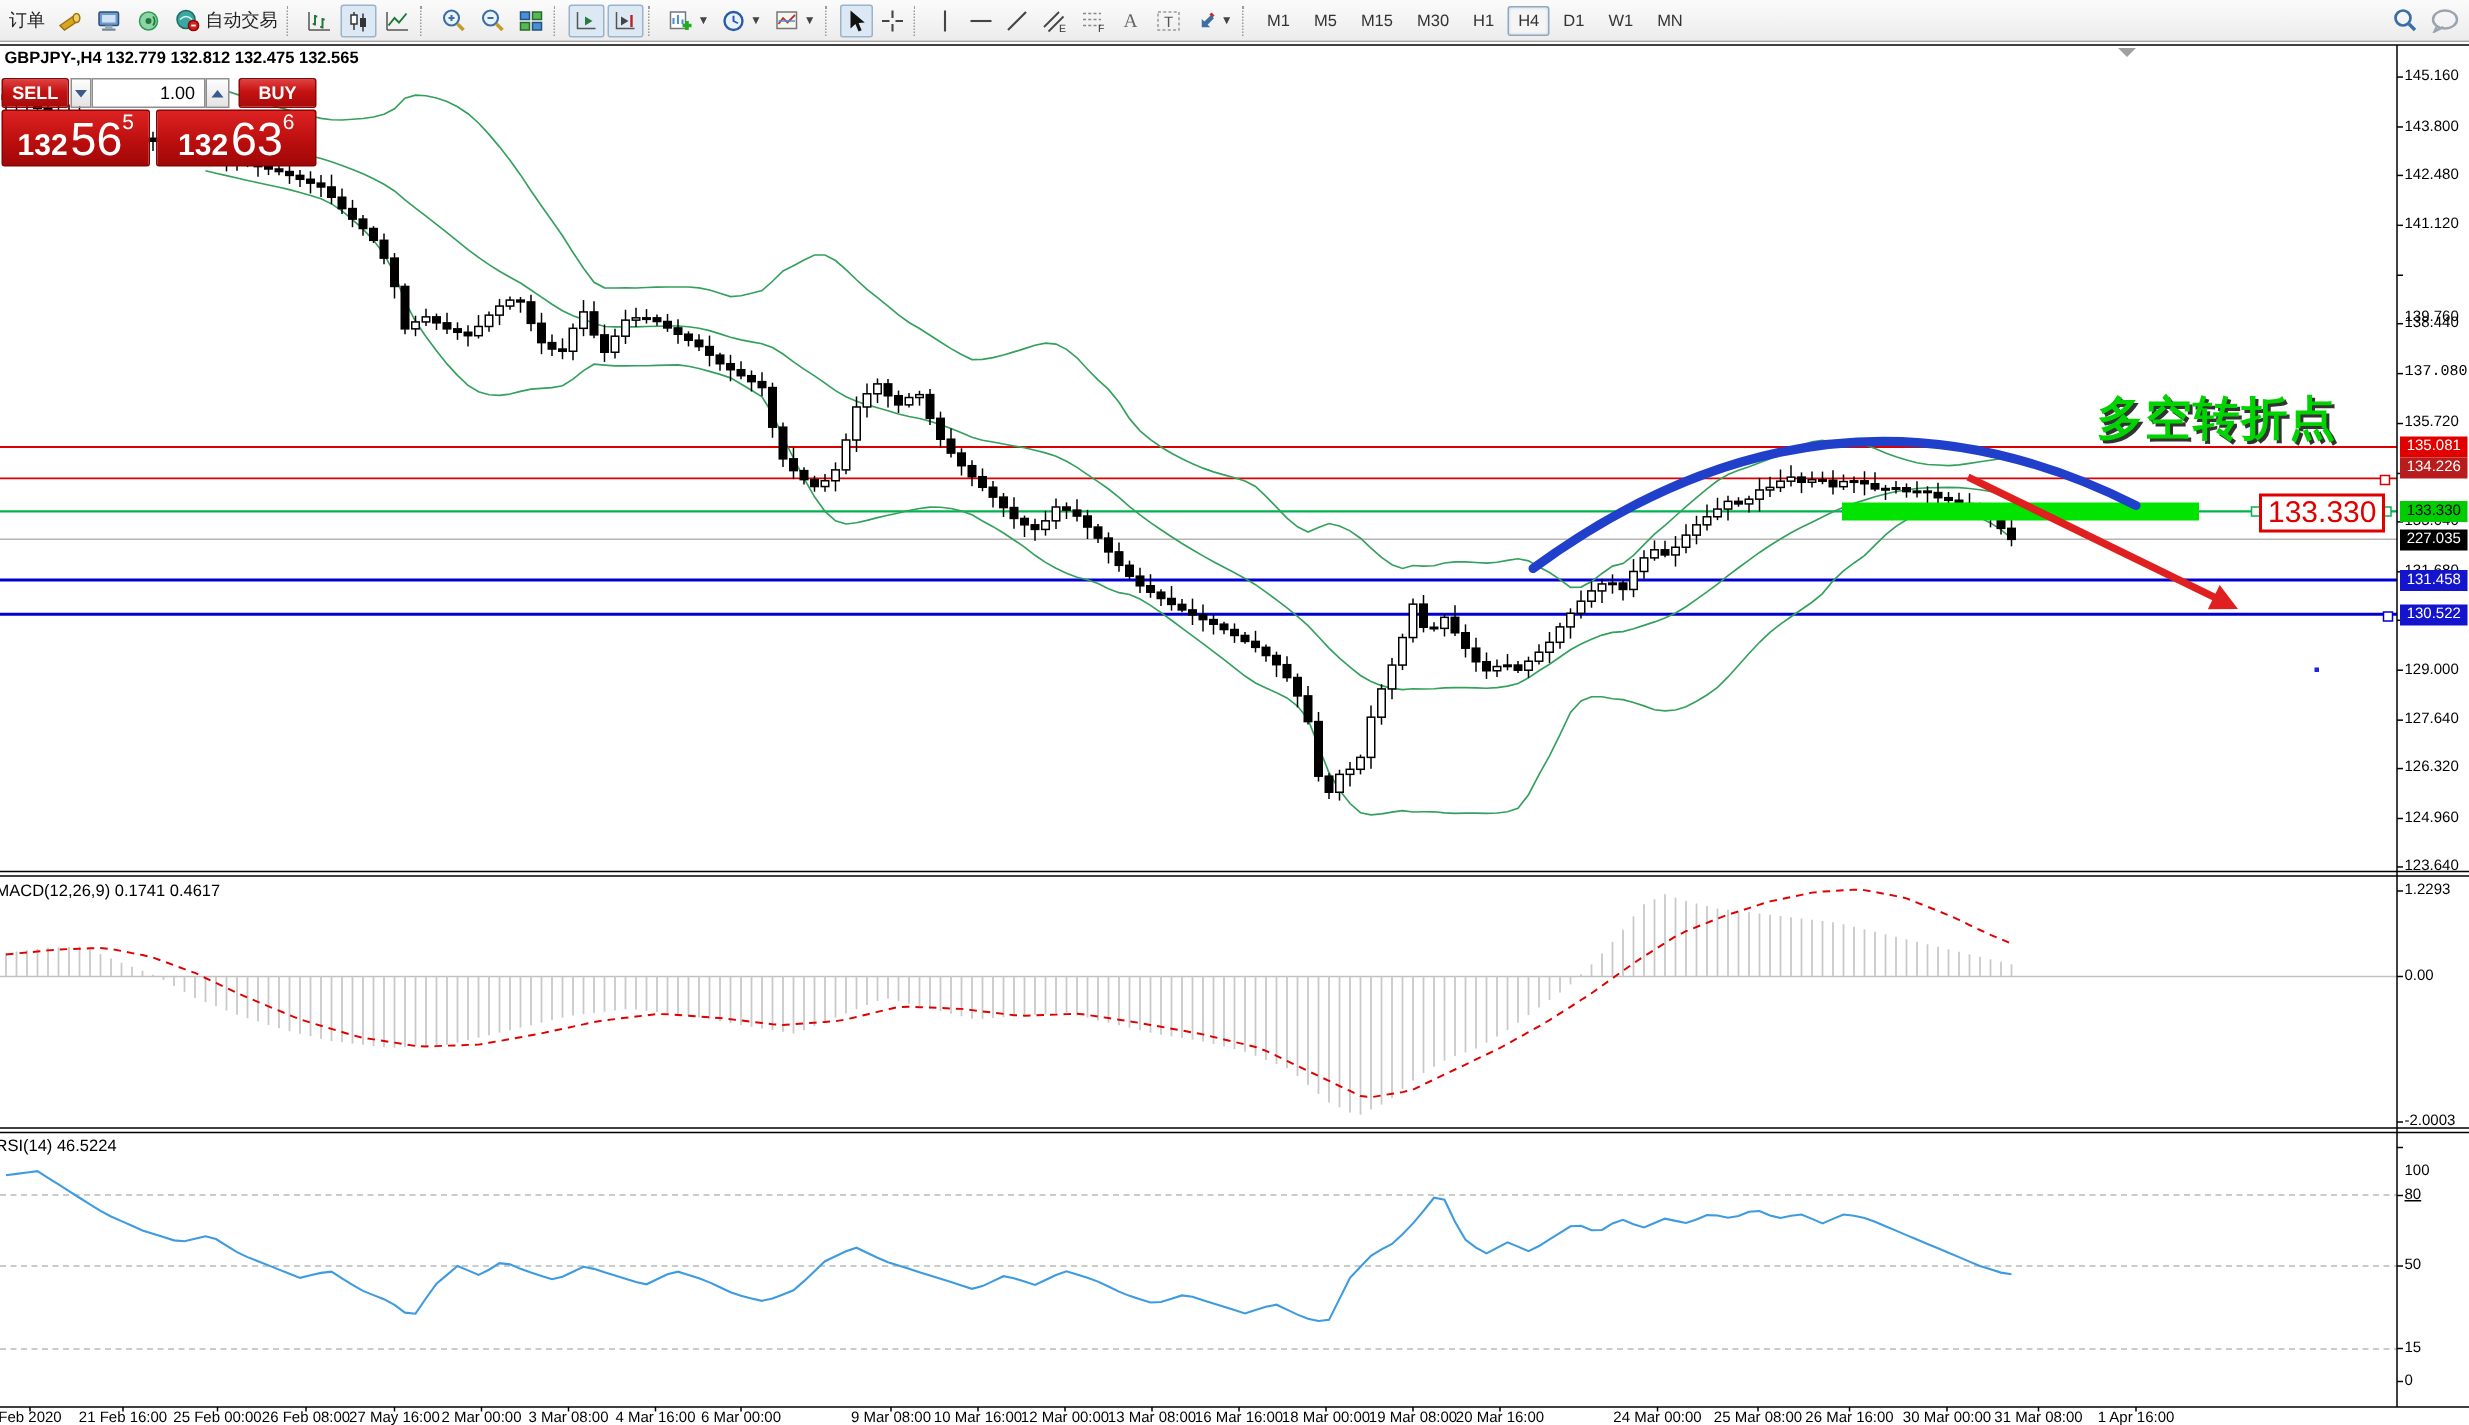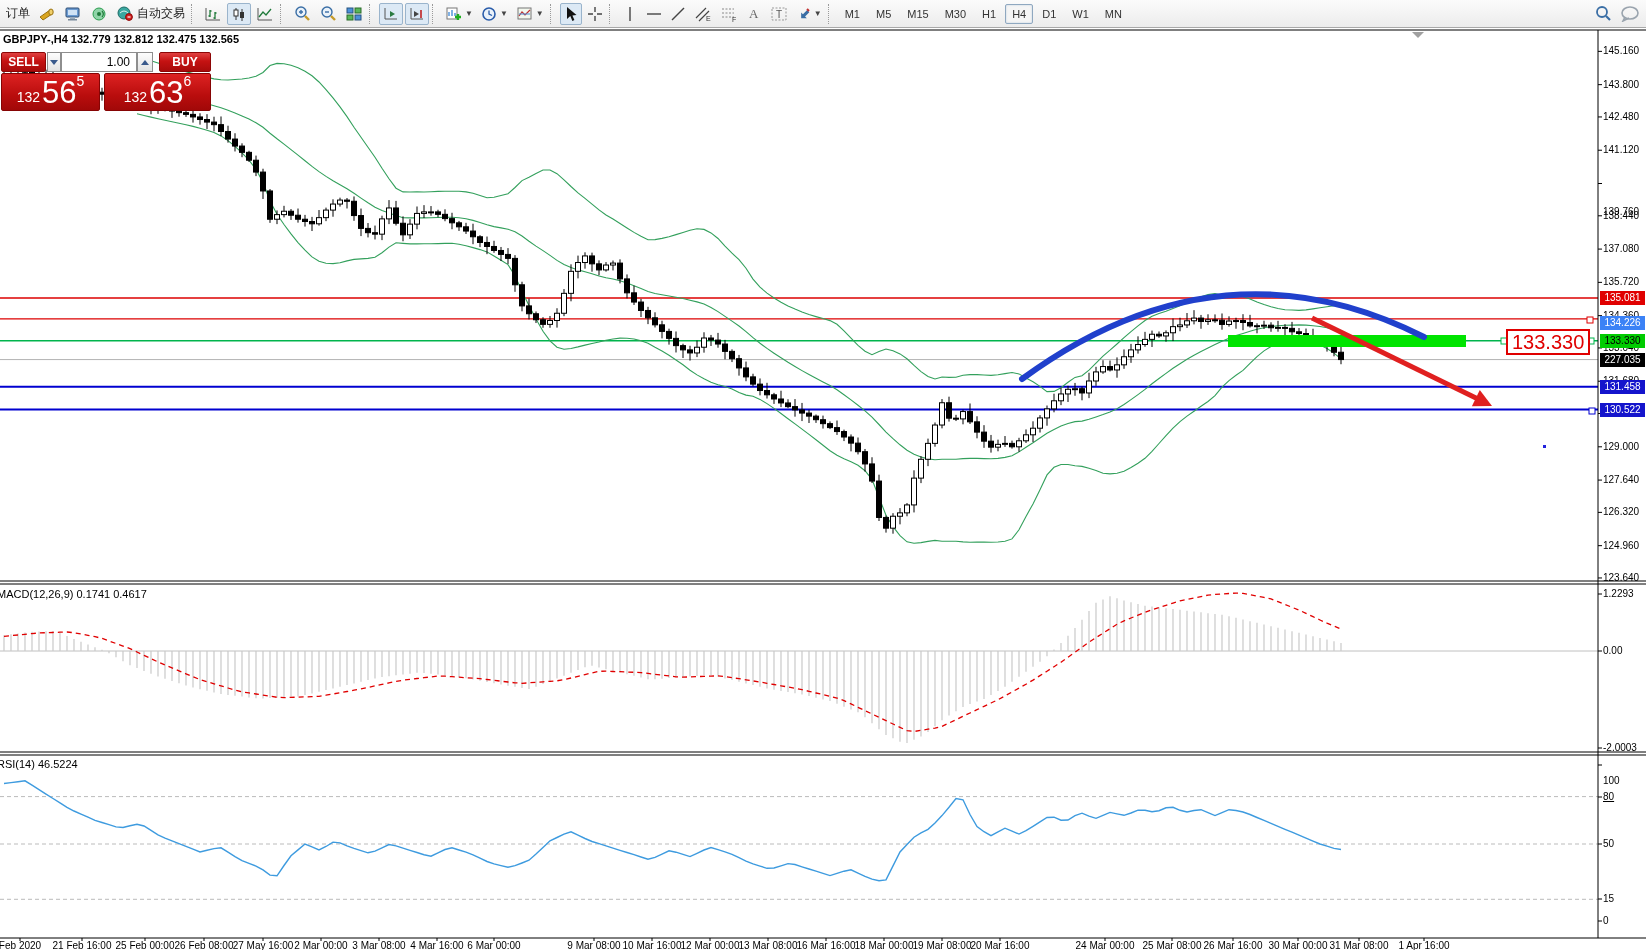--- a/index.html
+++ b/index.html
@@ -54,21 +54,21 @@
   #spin-up { left:136px; width:16px; }
   .spin .tri-up { width:0;height:0;border-left:4px solid transparent;border-right:4px solid transparent;border-bottom:5px solid #3a5a8c; }
   .spin .tri-down { width:0;height:0;border-left:4px solid transparent;border-right:4px solid transparent;border-top:5px solid #3a5a8c; }
   #volume-input { position:absolute; left:60px; top:6px; width:76px; height:20px; border:1px solid #8e8e8e;
     background:#fff; font-size:12px; text-align:right; padding-right:6px; font-family:"Liberation Sans",sans-serif; }
   .tp-price { position:absolute; top:27px; height:38px; color:#fff;
     background:linear-gradient(#d22,#b90d0d 60%,#a10808); border:1px solid #860404; border-radius:2px;
     display:flex; align-items:flex-end; justify-content:center; padding-bottom:3px; }
   #tp-price-sell { left:0; width:99px; }
   #tp-price-buy  { left:103px; width:107px; }
-  .tp-small { font-size:14px; font-weight:normal; margin-right:2px; line-height:20px; }
+  .tp-small { font-size:20px; font-weight:bold; margin-right:2px; line-height:20px; }
   .tp-big { font-size:31px; font-weight:normal; line-height:28px; }
   .tp-sup { font-size:14px; line-height:10px; align-self:flex-start; margin-top:2px; }
 </style>
 </head>
 <body>
 
 <div id="stage">
 
   <div id="toolbar">
     <span class="tbtn" style="font-size:12px;">订单</span>
@@ -970,43 +970,44 @@
       <line x1="1105" y1="938" x2="1105" y2="941" stroke="#000"></line>
       <line x1="1172" y1="938" x2="1172" y2="941" stroke="#000"></line>
       <line x1="1233" y1="938" x2="1233" y2="941" stroke="#000"></line>
       <line x1="1298" y1="938" x2="1298" y2="941" stroke="#000"></line>
       <line x1="1359" y1="938" x2="1359" y2="941" stroke="#000"></line>
       <line x1="1424" y1="938" x2="1424" y2="941" stroke="#000"></line>
     </svg>
 
   <div id="symbol-info">GBPJPY-,H4 132.779 132.812 132.475 132.565</div>
   <div id="nav-triangle"></div>
+  <div id="annotation">多空转折点</div>
   <div id="price-tag">133.330</div>
   <div id="macd-label">MACD(12,26,9) 0.1741 0.4617</div>
   <div id="rsi-label">RSI(14) 46.5224</div>
   <div id="price-axis">
       <div class="axis-label" style="top: 45.3669px;">145.160</div>
       <div class="axis-label" style="top: 78.6461px;">143.800</div>
       <div class="axis-label" style="top: 110.946px;">142.480</div>
       <div class="axis-label" style="top: 144.226px;">141.120</div>
       <div class="axis-label" style="top: 177.505px; margin-top: 28px;">139.760</div>
       <div class="axis-label" style="top: 209.805px;">138.440</div>
-      <div class="axis-label" style="top: 243.084px;">137.080</div>
+      <div class="axis-label" style="top: 243.084px; font-family: Liberation Mono, monospace;">137.080</div>
       <div class="axis-label" style="top: 276.364px;">135.720</div>
       <div class="axis-label" style="top: 309.643px;">134.360</div>
       <div class="axis-label" style="top: 341.943px;">133.040</div>
       <div class="axis-label" style="top: 375.222px;">131.680</div>
       <div class="axis-label" style="top: 407.523px;">130.360</div>
       <div class="axis-label" style="top: 440.802px;">129.000</div>
       <div class="axis-label" style="top: 474.081px;">127.640</div>
       <div class="axis-label" style="top: 506.382px;">126.320</div>
       <div class="axis-label" style="top: 539.661px;">124.960</div>
       <div class="axis-label" style="top: 571.961px;">123.640</div>
       <div class="badge" style="top: 291px; background: rgb(224, 0, 0); color: rgb(255, 255, 255);">135.081</div>
-      <div class="badge" style="top: 316px; background: #3b82f6; color: rgb(255, 255, 255);">134.226</div>
+      <div class="badge" style="top: 305px; background: #b91c1c; color: rgb(255, 255, 255);">134.226</div>
       <div class="badge" style="top: 333.847px; background: rgb(0, 204, 0); color: rgb(0, 0, 0);">133.330</div>
       <div class="badge" style="top: 352.567px; background: rgb(0, 0, 0); color: rgb(255, 255, 255);">227.035</div>
       <div class="badge" style="top: 379.655px; background: rgb(20, 20, 204); color: rgb(255, 255, 255);">131.458</div>
       <div class="badge" style="top: 402.559px; background: rgb(20, 20, 204); color: rgb(255, 255, 255);">130.522</div>
     </div>
   <div id="macd-axis">
       <div class="sub-label" style="left: 1603px; top: 588px;">1.2293</div>
       <div class="sub-label" style="left: 1603px; top: 645px;">0.00</div>
       <div class="sub-label" style="left: 1603px; top: 742px;">-2.0003</div>
     </div>

